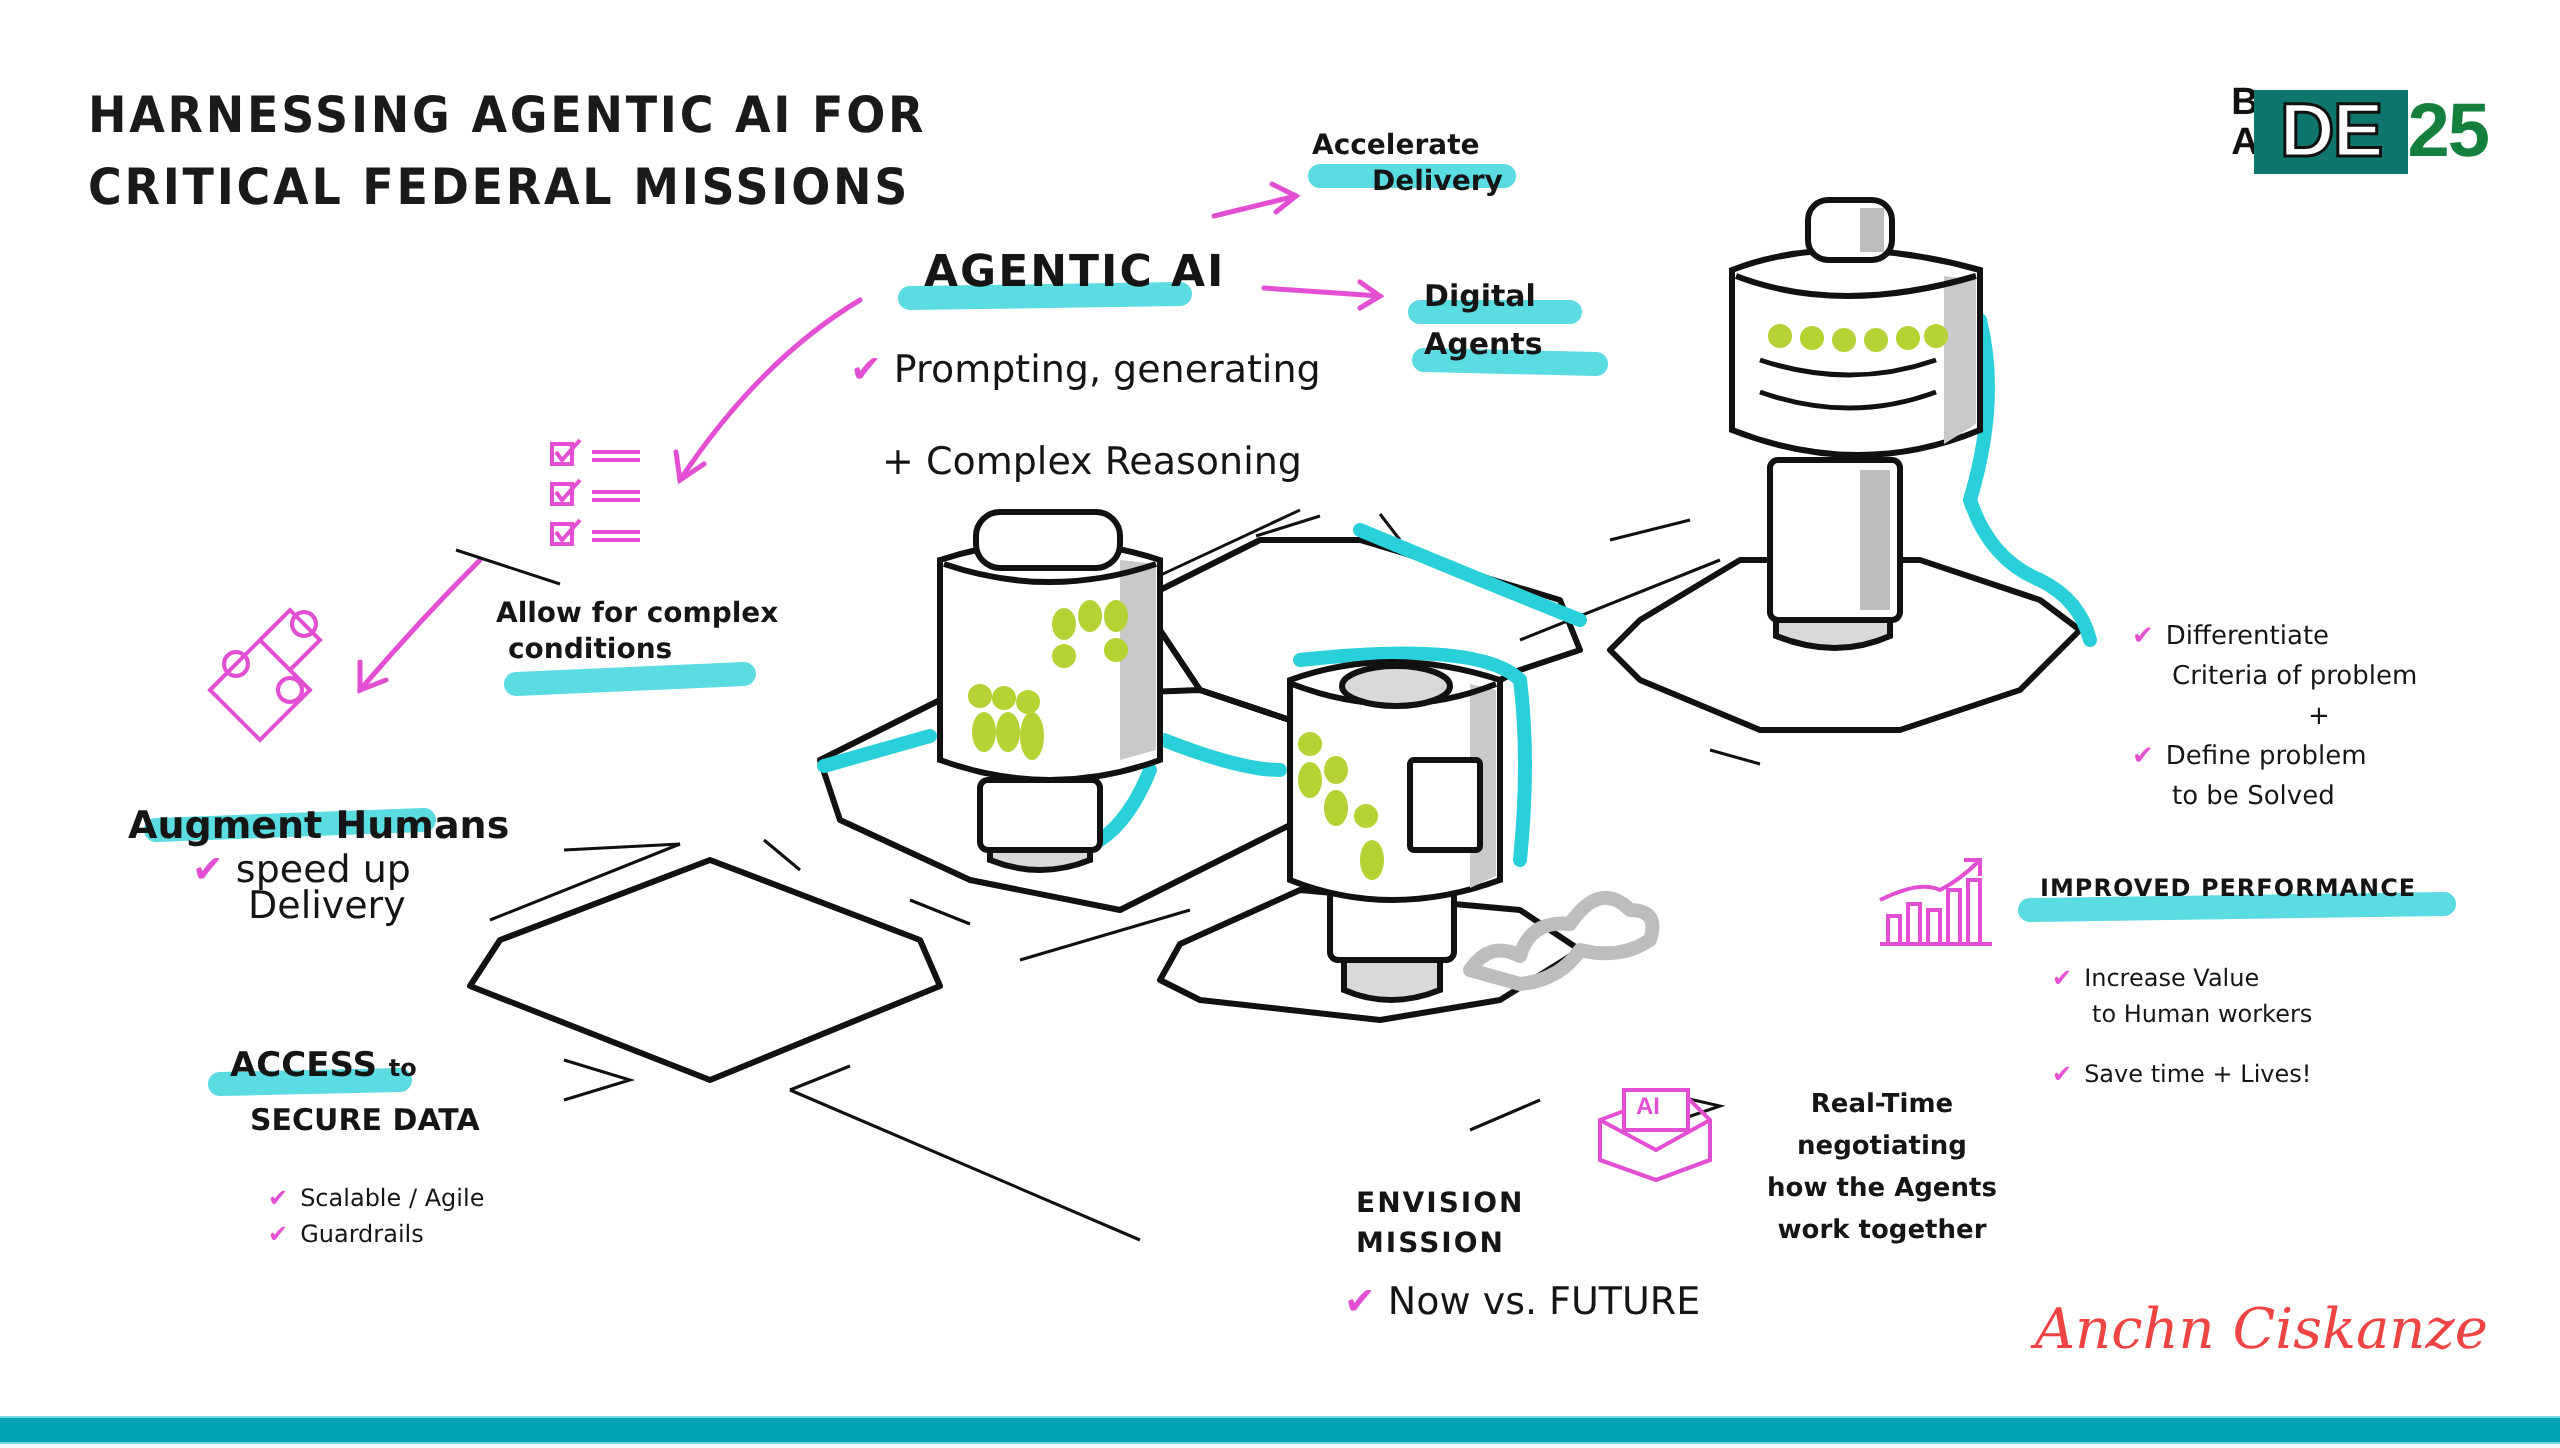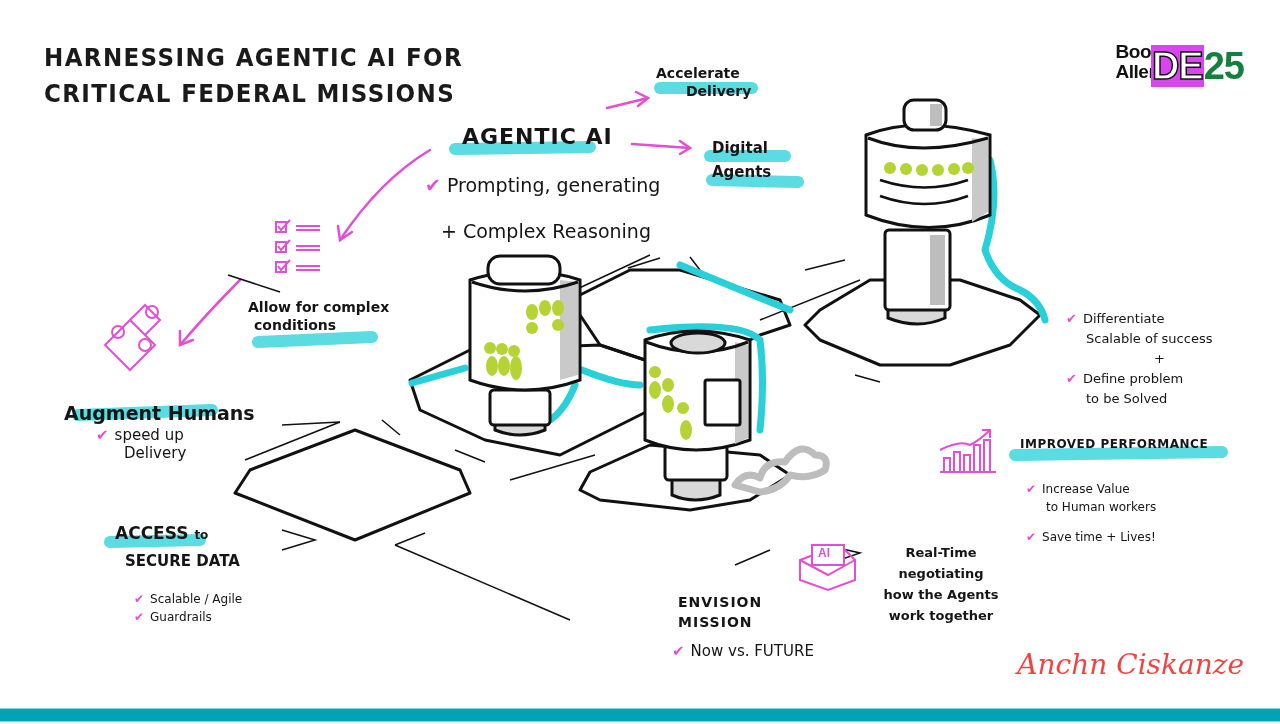--- a/index.html
+++ b/index.html
@@ -2,25 +2,25 @@
 <html><head>
 <meta charset="utf-8">
 <style>
   html, body { margin:0; padding:0; background:#ffffff; }
   body { width:1280px; height:724px; position:relative; overflow:hidden;
          font-family:"DejaVu Sans", sans-serif; color:#111; }
   .abs { position:absolute; }
   .hand { font-family:"DejaVu Sans", sans-serif; color:#151515; }
   .title { left:44px; top:40px; font-size:25px; line-height:36px; letter-spacing:1.5px; font-weight:bold; color:#1a1a1a; transform:scaleX(0.92); transform-origin:left; }
   .label { font-weight:bold; }
-  .small { font-size:15px; line-height:18px; }
+  .small { font-size:19px; line-height:18px; }
   .check { color:#e34fd3; font-weight:bold; margin-right:6px; }
   .logo-booz { right:120px; top:42px; font-family:"Liberation Sans", sans-serif; font-weight:bold; font-size:19px; line-height:20px; color:#111; letter-spacing:-0.5px; }
   .logo-de { right:36px; top:46px; font-family:"Liberation Sans", sans-serif; font-weight:bold; font-size:38px; line-height:40px; letter-spacing:-1px; }
-  .logo-de .de { color:#ffffff; -webkit-text-stroke:1.5px #111; background:#d946ef; padding:0 1px; }
+  .logo-de .de { color:#ffffff; -webkit-text-stroke:1.5px #111; background:#0f766e; padding:0 13px; }
   .logo-de .num { color:#15803d; }
   .bottom-bar { left:0; right:0; top:708px; height:12px; background:#00a3b4; border-top:1px solid #7ad6df; border-bottom:1px solid #7ad6df; }
   .signature { right:36px; top:648px; font-family:"DejaVu Serif", serif; font-style:italic; font-size:28px; color:#ef4444; }
   svg { position:absolute; left:0; top:0; }
 </style>
 </head>
 <body>
 
 <svg width="1280" height="724" viewBox="0 0 1280 724">
 
@@ -244,21 +244,21 @@
 
 <div class="abs hand label" style="left:866px; top:542px; font-size:13px; line-height:21px; text-align:center; width:150px;">
   <div>Real-Time</div>
   <div>negotiating</div>
   <div>how the Agents</div>
   <div>work together</div>
 </div>
 
 <div class="abs hand small" style="left:1066px; top:309px; font-size:13px; line-height:20px;">
   <div><span class="check">✔</span><span>Differentiate</span></div>
-  <div style="padding-left:20px;">Scalable of success</div>
+  <div style="padding-left:20px;">Criteria of problem</div>
   <div style="padding-left:88px;">+</div>
   <div><span class="check">✔</span><span>Define problem</span></div>
   <div style="padding-left:20px;">to be Solved</div>
 </div>
 
 <div class="abs hand label" style="left:1020px; top:437px; font-size:12px; letter-spacing:0.5px;">IMPROVED PERFORMANCE</div>
 <div class="abs hand small" style="left:1026px; top:480px; font-size:12px; line-height:18px;">
   <div><span class="check">✔</span><span>Increase Value</span></div>
   <div style="padding-left:20px;">to Human workers</div>
   <div style="margin-top:12px;"><span class="check">✔</span><span>Save time + Lives!</span></div>

